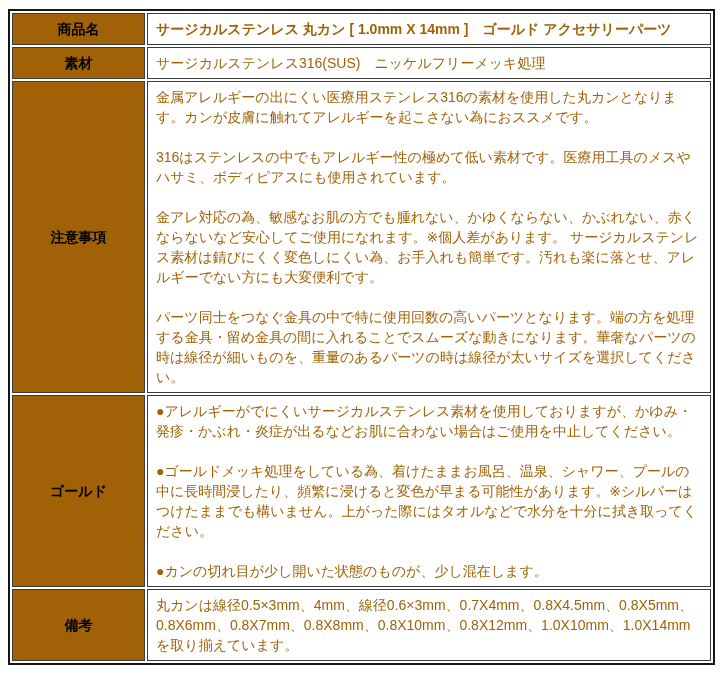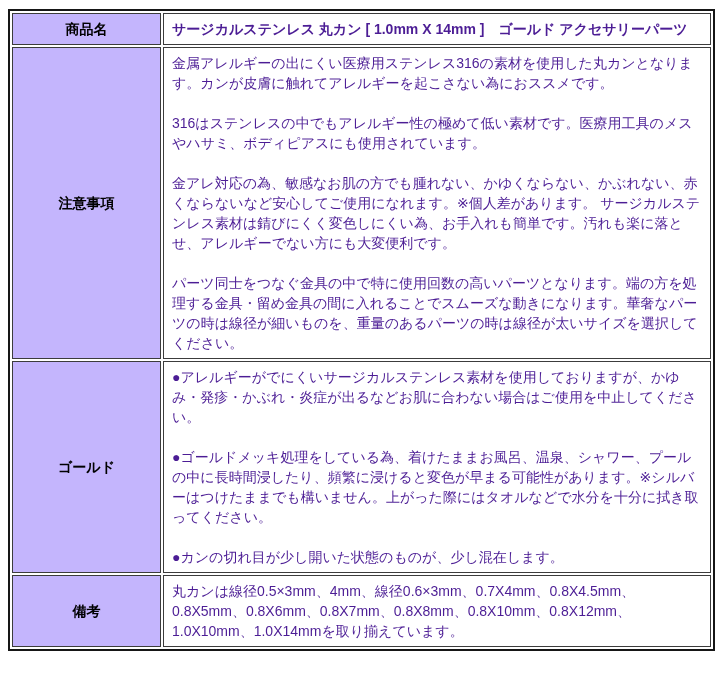--- a/index.html
+++ b/index.html
@@ -15,54 +15,58 @@
   table.spec-table {
     border-collapse: separate;
     border-spacing: 2px;
     border: 2px solid #161616;
     width: 707px;
     table-layout: fixed;
     background: #ffffff;
   }
   th.row-label {
     width: 131px;
-    background: #c4b5fd;
+    background: #a16207;
     border: 1px solid #3c3c3c;
     font-weight: bold;
     font-size: 14px;
     line-height: 20px;
-    padding: 5px 8px;
+    padding: 5px 0;
     text-align: center;
     vertical-align: middle;
     color: #000000;
   }
   td.row-value {
     border: 1px solid #3c3c3c;
     background: #ffffff;
     font-size: 14px;
     line-height: 20px;
     padding: 5px 8px;
     text-align: left;
     vertical-align: middle;
     white-space: pre-wrap;
     word-break: break-word;
-    color: #4c1d95;
+    color: #a16207;
   }
   td.row-value.bold {
     font-weight: bold;
   }
 </style>
 </head>
 <body>
 
 <table class="spec-table">
   <tbody>
     <tr>
       <th class="row-label">商品名</th>
       <td class="row-value bold">サージカルステンレス 丸カン [ 1.0mm X 14mm ]　ゴールド アクセサリーパーツ</td>
+    </tr>
+    <tr>
+      <th class="row-label">素材</th>
+      <td class="row-value">サージカルステンレス316(SUS)　ニッケルフリーメッキ処理</td>
     </tr>
     <tr>
       <th class="row-label">注意事項</th>
       <td class="row-value">金属アレルギーの出にくい医療用ステンレス316の素材を使用した丸カンとなります。カンが皮膚に触れてアレルギーを起こさない為におススメです。
 
 316はステンレスの中でもアレルギー性の極めて低い素材です。医療用工具のメスやハサミ、ボディピアスにも使用されています。
 
 金アレ対応の為、敏感なお肌の方でも腫れない、かゆくならない、かぶれない、赤くならないなど安心してご使用になれます。※個人差があります。 サージカルステンレス素材は錆びにくく変色しにくい為、お手入れも簡単です。汚れも楽に落とせ、アレルギーでない方にも大変便利です。
 
 パーツ同士をつなぐ金具の中で特に使用回数の高いパーツとなります。端の方を処理する金具・留め金具の間に入れることでスムーズな動きになります。華奢なパーツの時は線径が細いものを、重量のあるパーツの時は線径が太いサイズを選択してください。</td>

